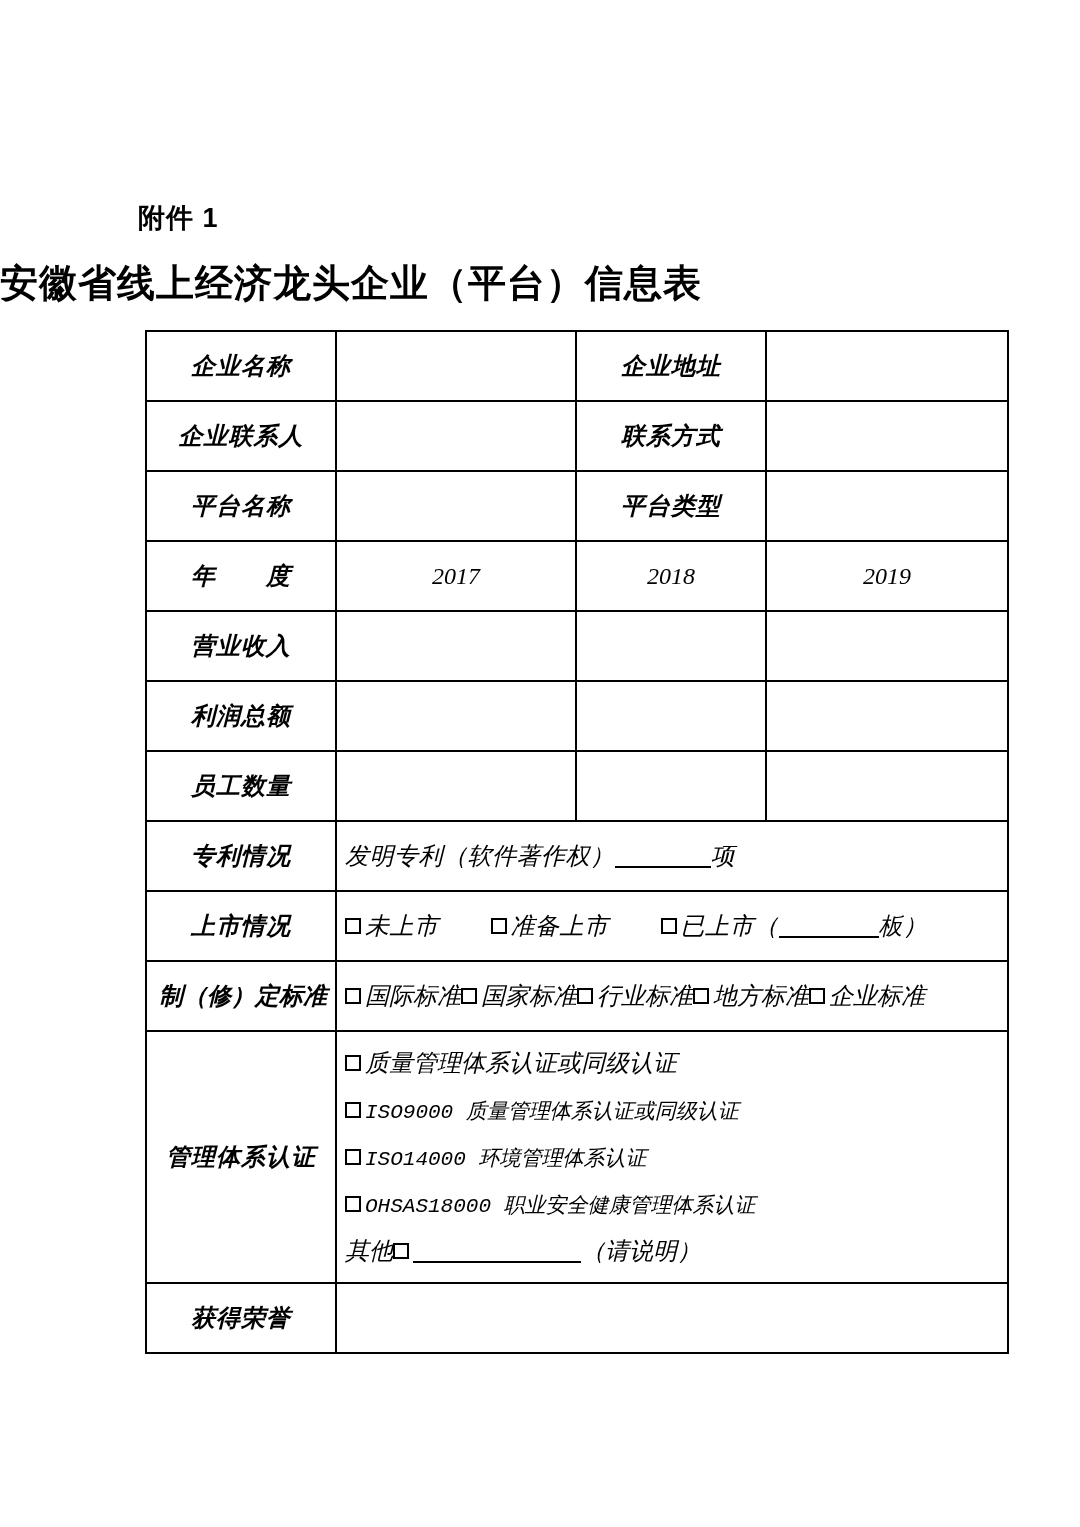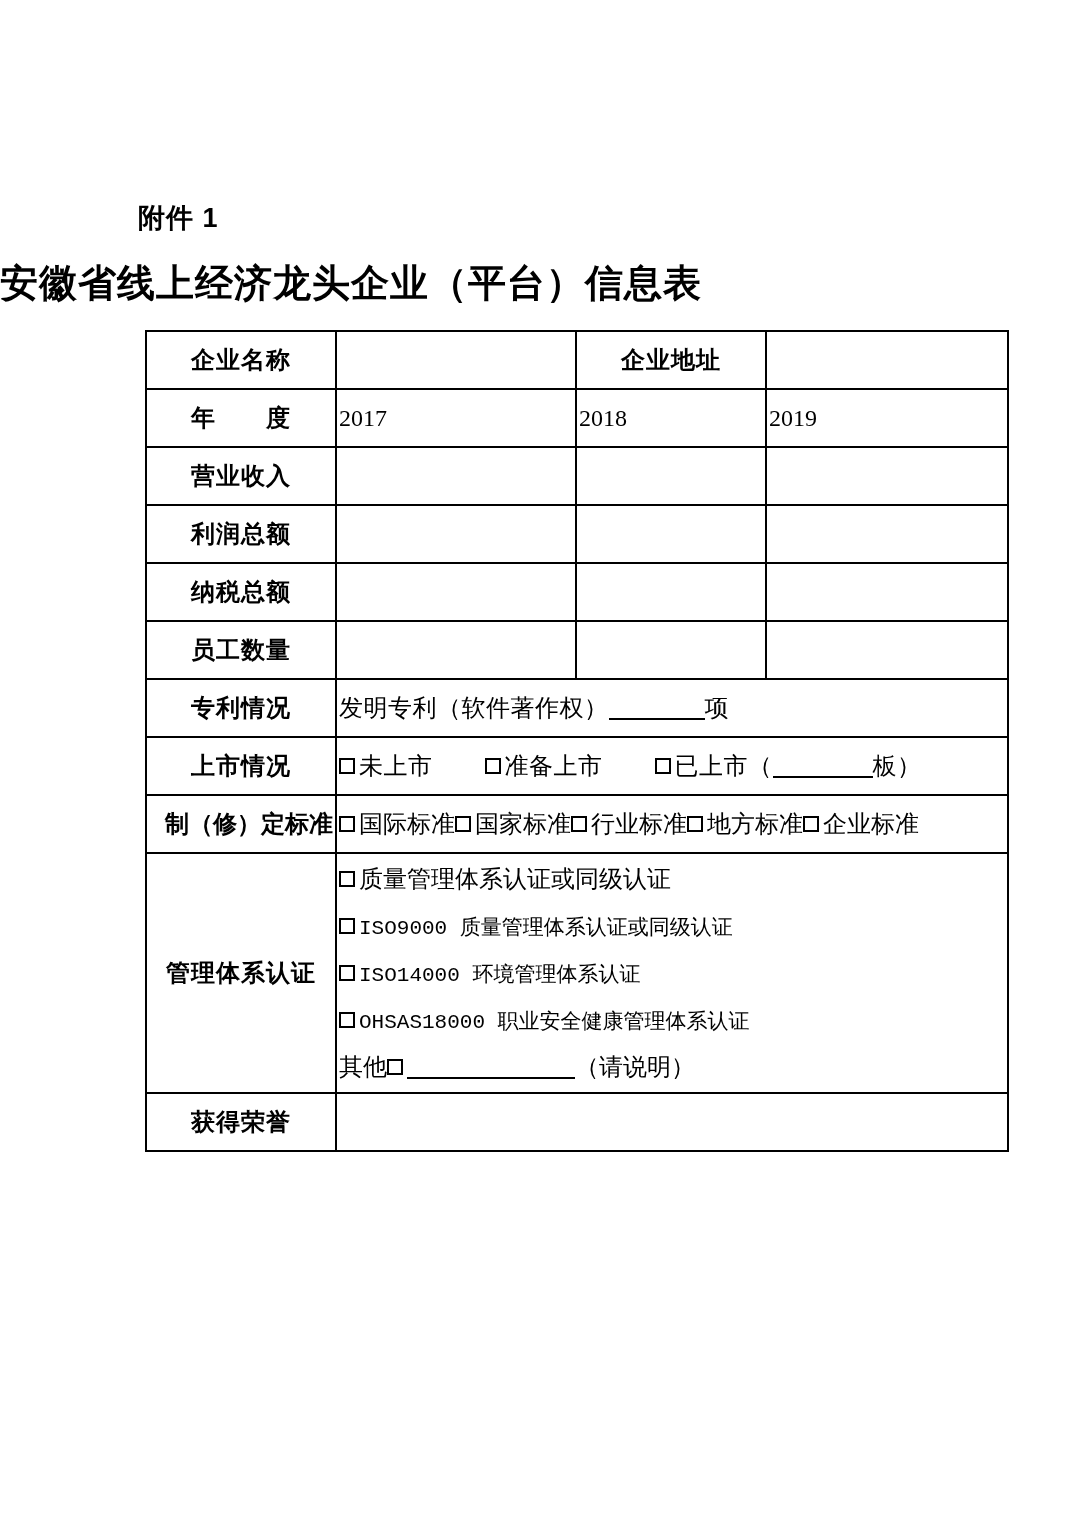--- a/index.html
+++ b/index.html
@@ -44,40 +44,41 @@
   table.form {
     position: absolute;
     left: 145px;
     top: 330px;
     width: 862px;
     border-collapse: collapse;
     table-layout: fixed;
   }
   table.form td {
     border: 2px solid #000000;
-    padding: 2px;
+    padding: 8px;
     font-size: 24px;
     vertical-align: middle;
     height: 52px;
+    font-style: italic;
   }
   .lbl {
     text-align: center;
     font-weight: bold;
     letter-spacing: 1px;
     padding: 6px 4px;
   }
   .lbl-wide {
     text-align: right;
     font-weight: bold;
     letter-spacing: 0px;
     padding: 6px 2px;
     font-size: 23px;
   }
   .yr {
-    text-align: left;
+    text-align: center;
     font-size: 25px;
     font-family: "Liberation Serif", "DejaVu Serif", serif;
   }
   .cell-blank {
     background: #ffffff;
   }
   .txt {
     padding: 6px 10px;
     font-size: 23px;
     letter-spacing: 0.5px;
@@ -147,21 +148,33 @@
     </colgroup>
 
     <tbody>
         <tr>
       <td class="lbl">企业名称</td>
       <td colspan="2" class="cell-blank"></td>
       <td class="lbl">企业地址</td>
       <td class="cell-blank"></td>
     </tr>
 
-
+    <tr>
+      <td class="lbl">企业联系人</td>
+      <td colspan="2" class="cell-blank"></td>
+      <td class="lbl">联系方式</td>
+      <td class="cell-blank"></td>
+    </tr>
+
+    <tr>
+      <td class="lbl">平台名称</td>
+      <td colspan="2" class="cell-blank"></td>
+      <td class="lbl">平台类型</td>
+      <td class="cell-blank"></td>
+    </tr>
 
     <tr>
       <td class="lbl">年　　度</td>
       <td colspan="2" class="yr">2017</td>
       <td class="yr">2018</td>
       <td class="yr">2019</td>
     </tr>
 
     <tr>
       <td class="lbl">营业收入</td>
@@ -170,26 +183,20 @@
       <td class="cell-blank"></td>
     </tr>
 
     <tr>
       <td class="lbl">利润总额</td>
       <td colspan="2" class="cell-blank"></td>
       <td class="cell-blank"></td>
       <td class="cell-blank"></td>
     </tr>
 
-    <tr>
-      <td class="lbl">纳税总额</td>
-      <td colspan="2" class="cell-blank"></td>
-      <td class="cell-blank"></td>
-      <td class="cell-blank"></td>
-    </tr>
 
     <tr>
       <td class="lbl">员工数量</td>
       <td colspan="2" class="cell-blank"></td>
       <td class="cell-blank"></td>
       <td class="cell-blank"></td>
     </tr>
 
 
     <tr>

